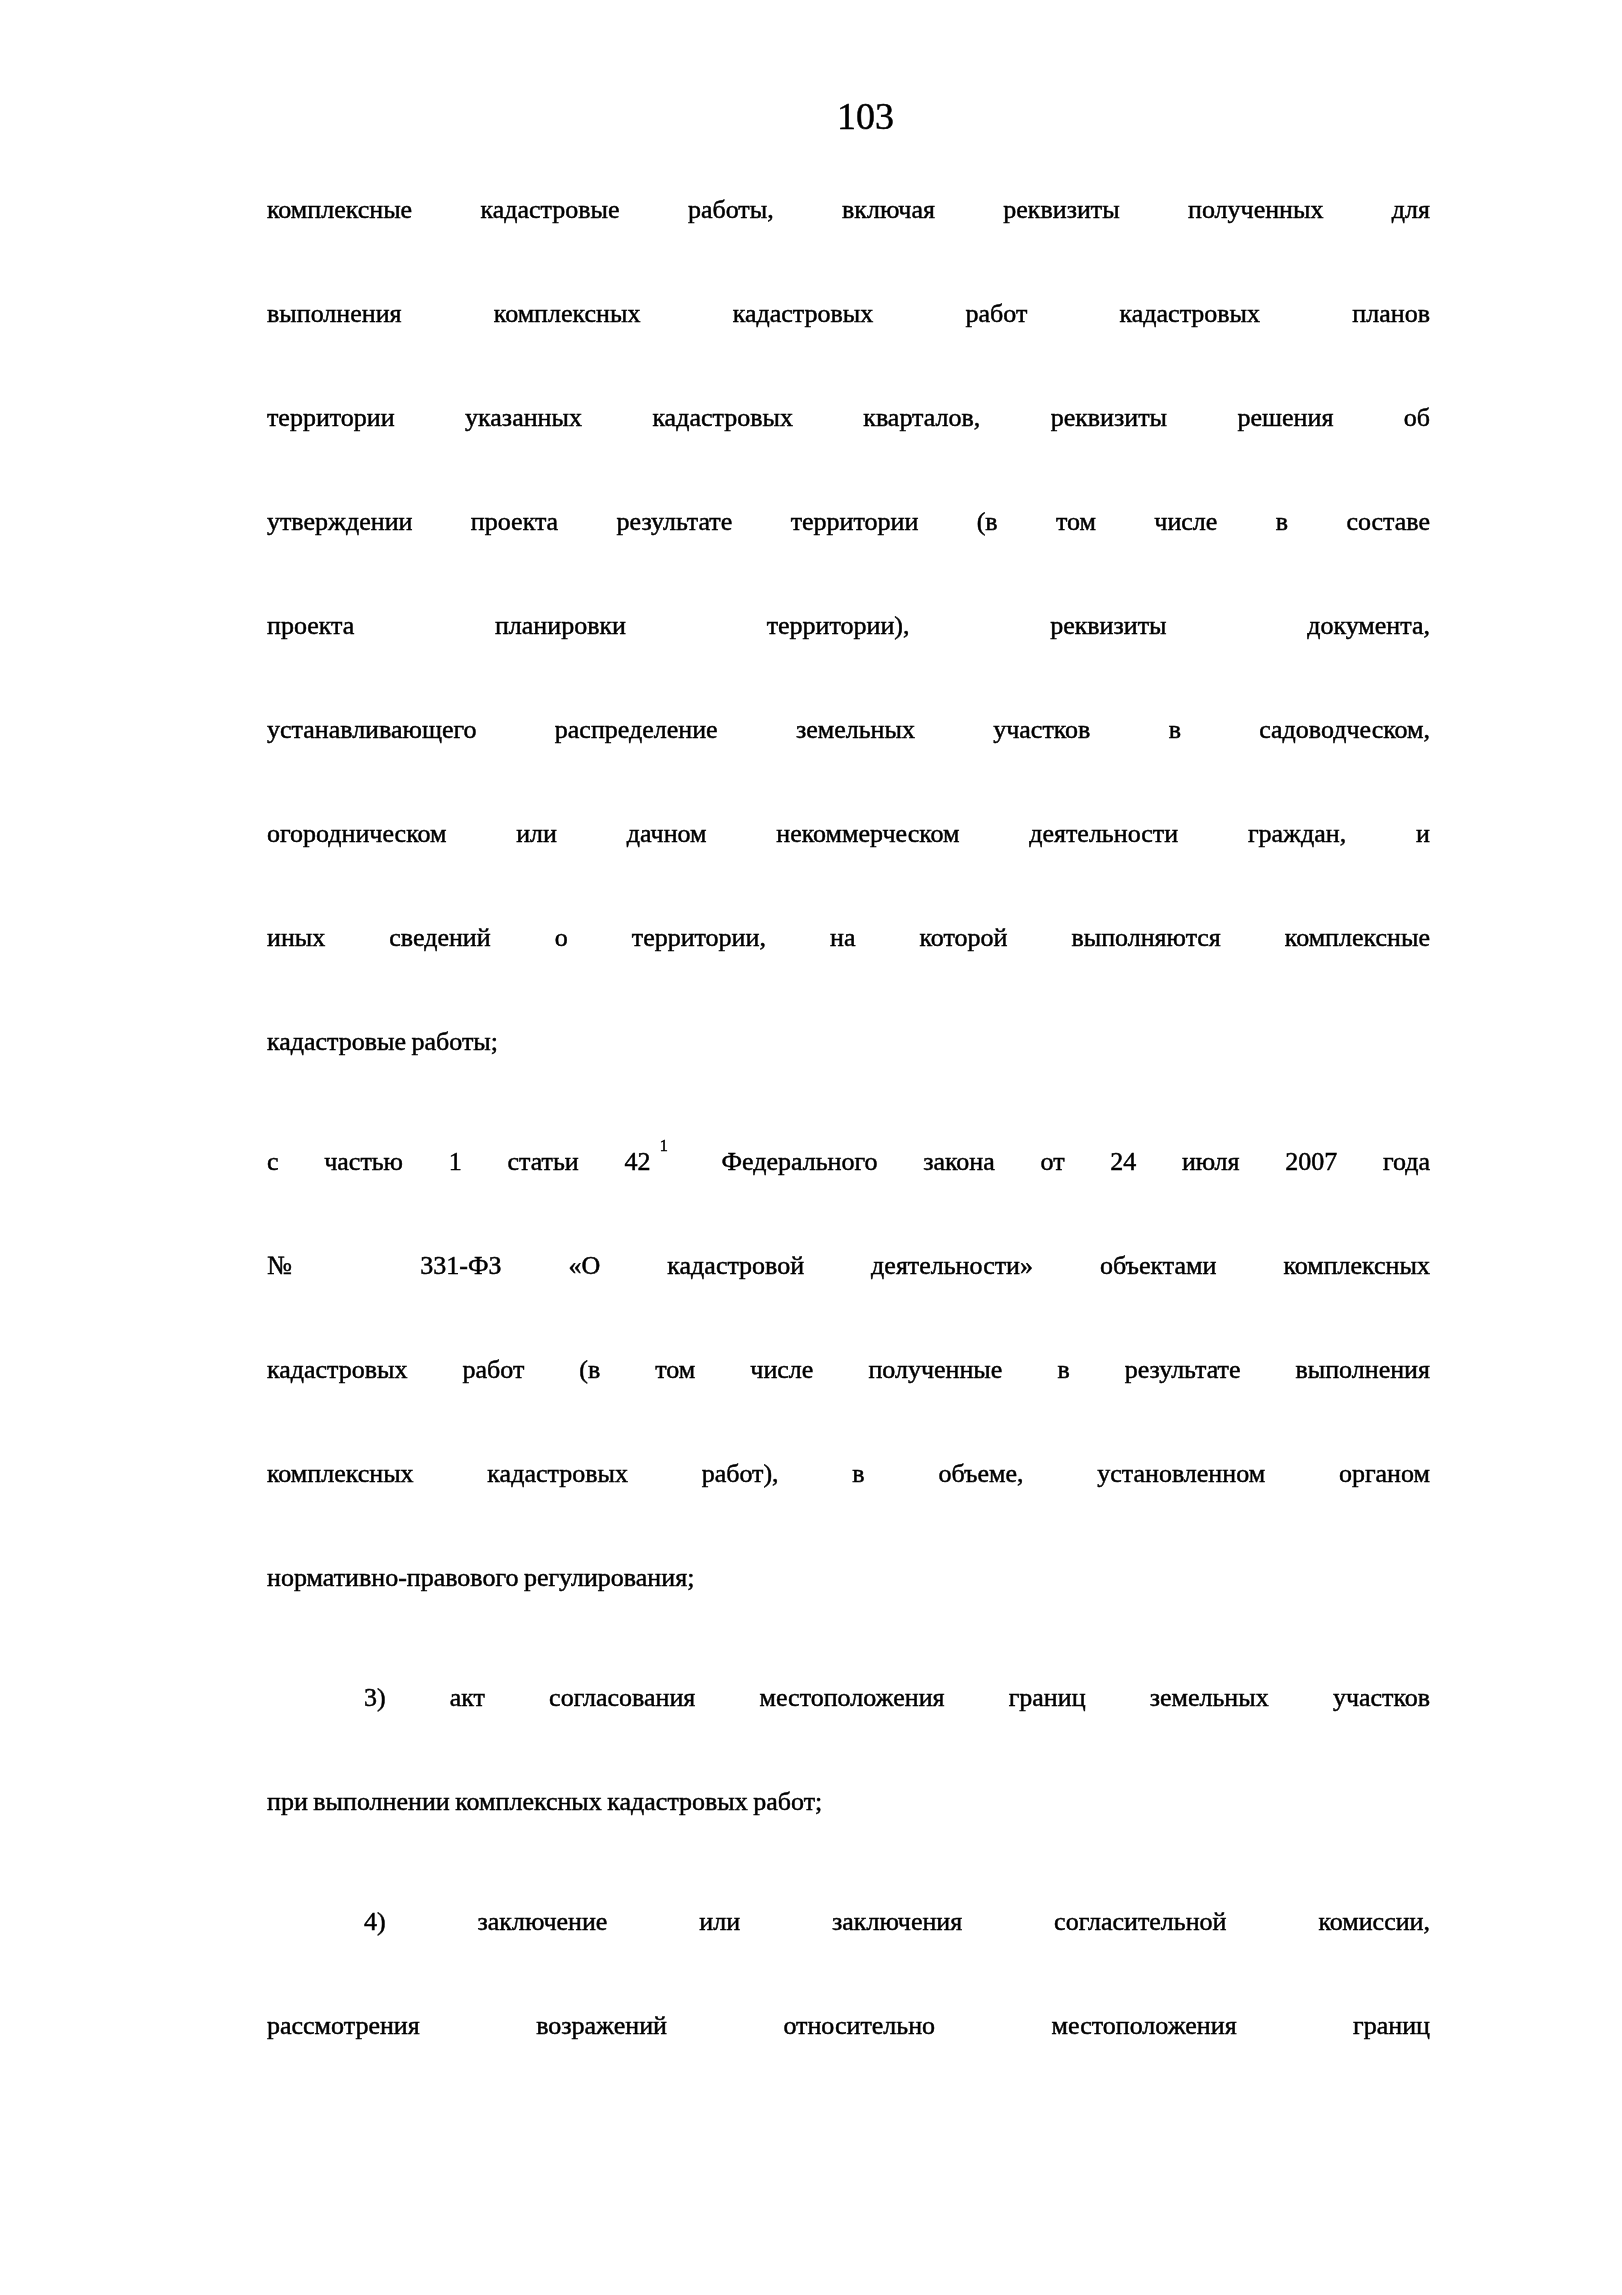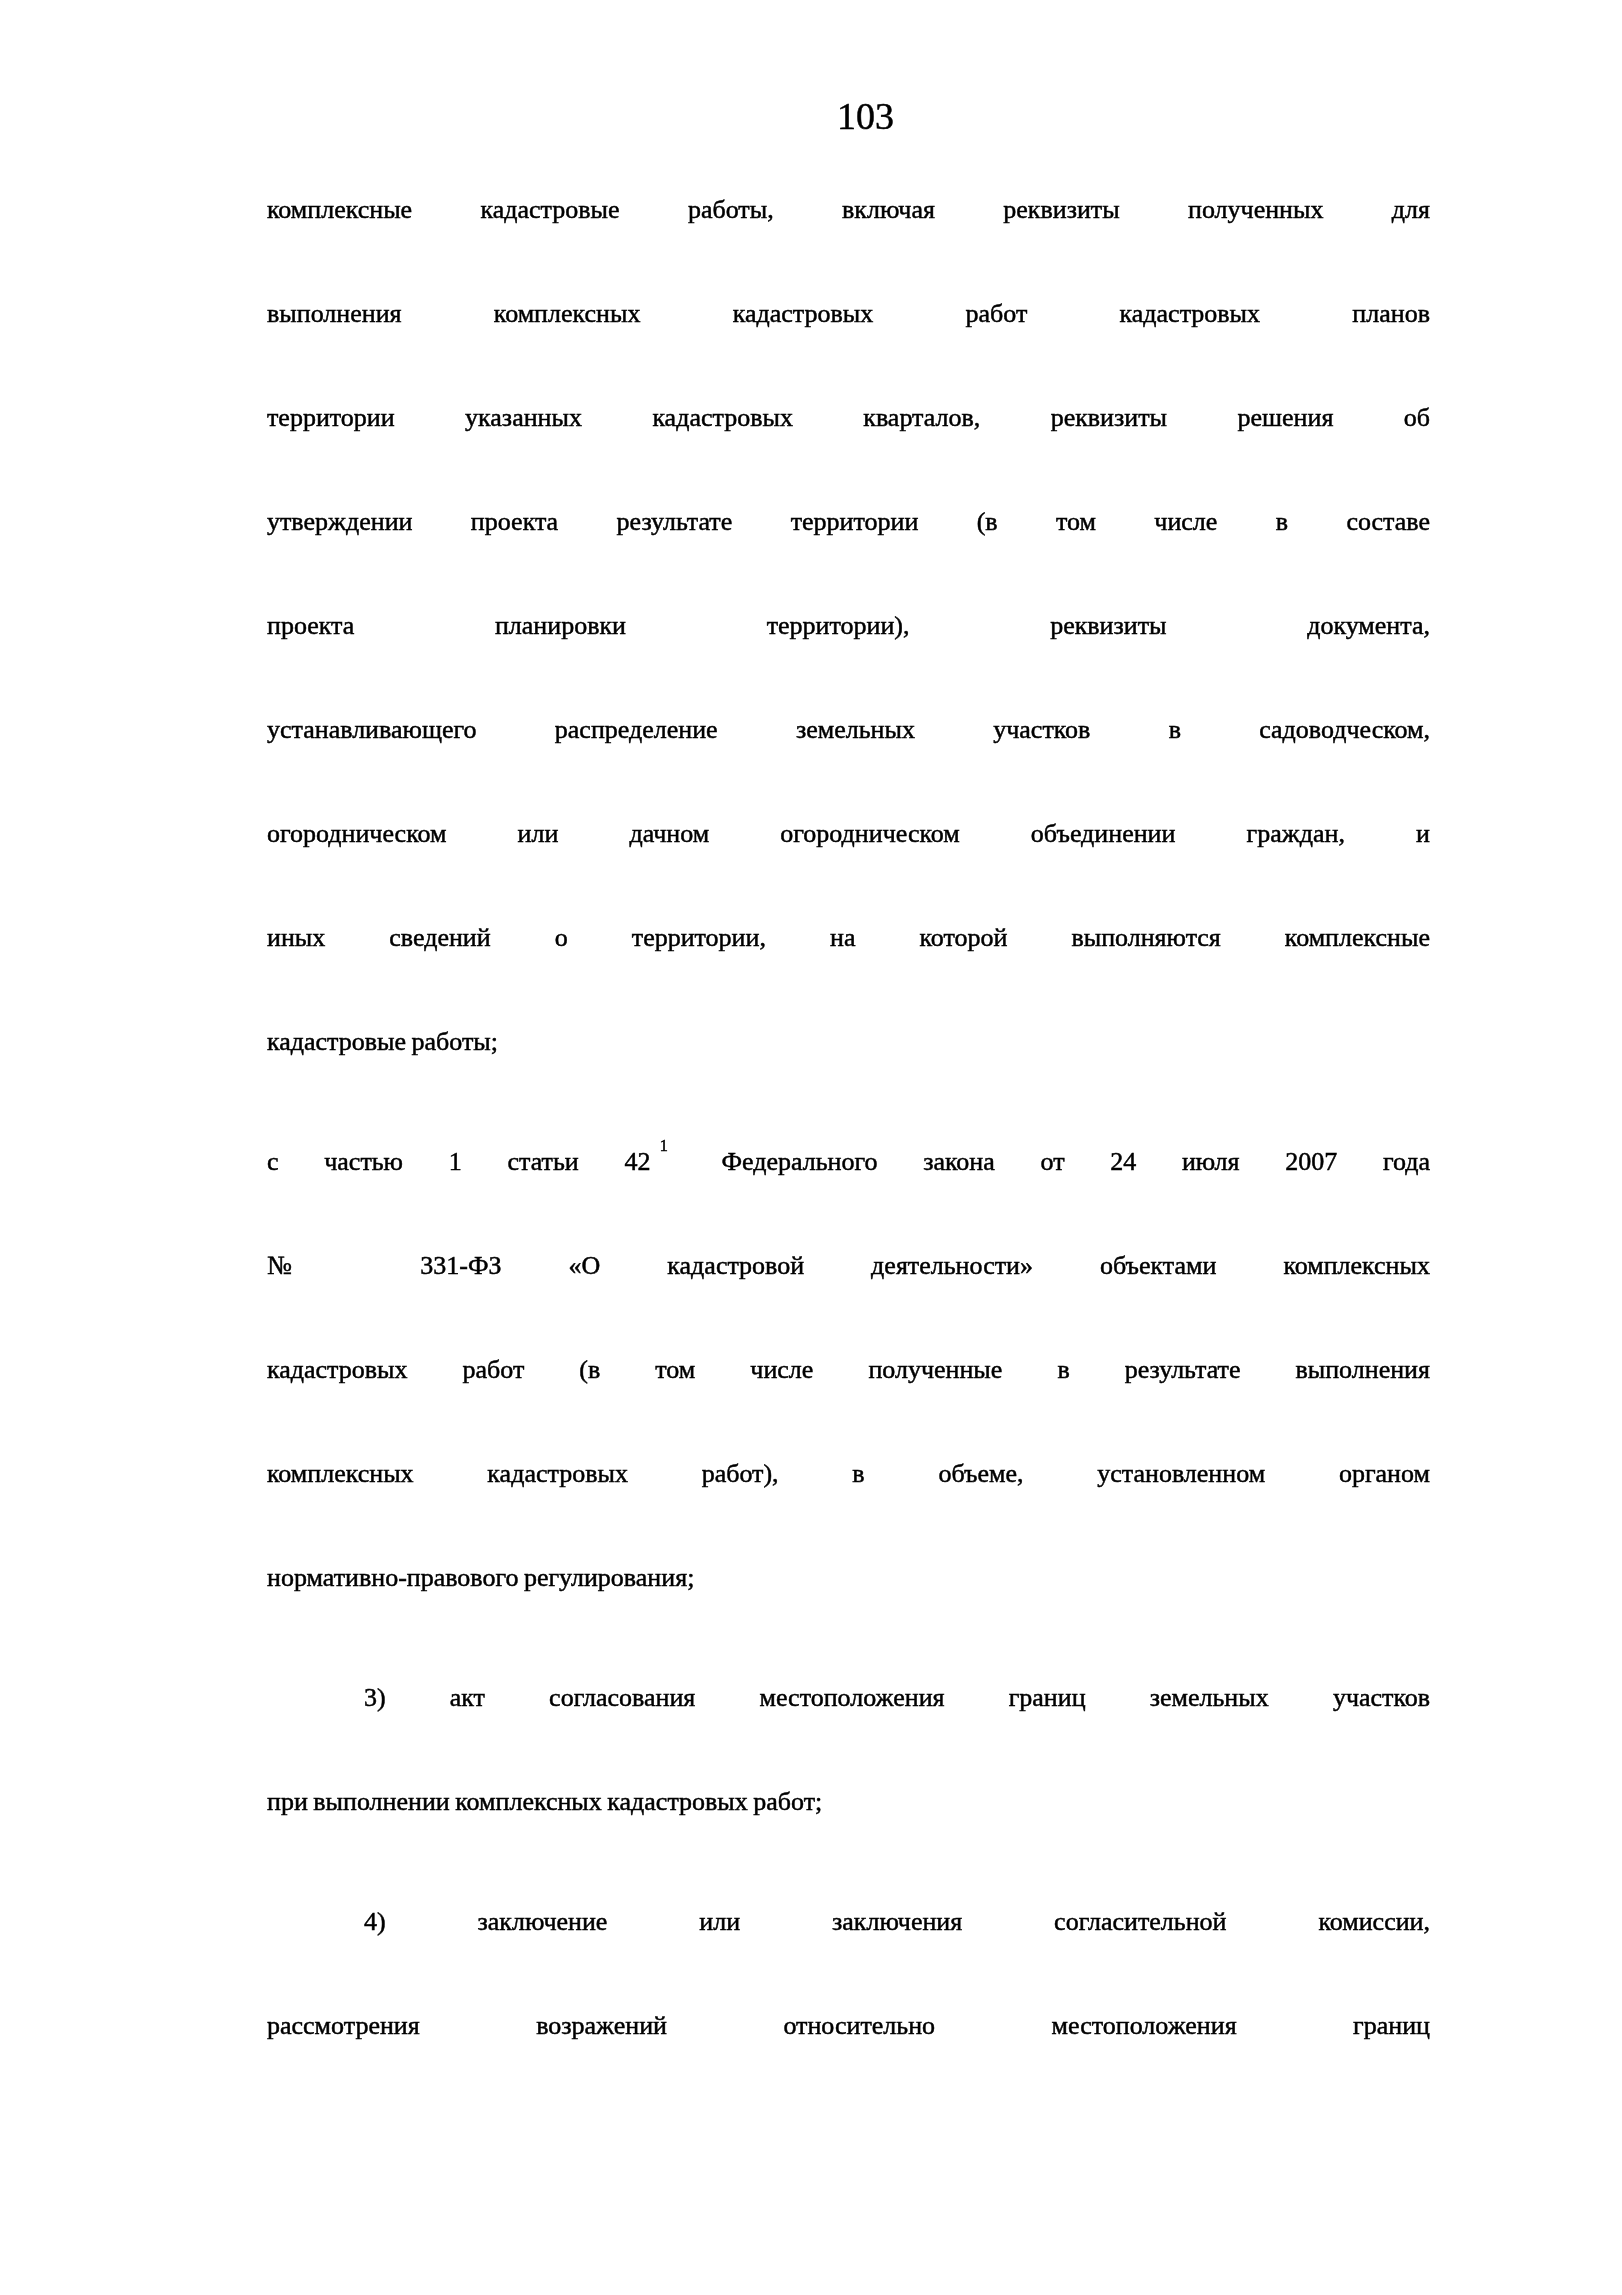--- a/index.html
+++ b/index.html
@@ -57,21 +57,21 @@
 <div class="page">
   <div class="page-number">103</div>
   <div class="document-body">
       <div class="paragraph">
         <div class="line">комплексные кадастровые работы, включая реквизиты полученных для</div>
         <div class="line">выполнения комплексных кадастровых работ кадастровых планов</div>
         <div class="line">территории указанных кадастровых кварталов, реквизиты решения об</div>
         <div class="line">утверждении проекта результате территории (в том числе в составе</div>
         <div class="line">проекта планировки территории), реквизиты документа,</div>
         <div class="line">устанавливающего распределение земельных участков в садоводческом,</div>
-        <div class="line">огородническом или дачном огородническом объединении граждан, и</div>
+        <div class="line">огородническом или дачном некоммерческом деятельности граждан, и</div>
         <div class="line">иных сведений о территории, на которой выполняются комплексные</div>
         <div class="line last">кадастровые работы;</div>
       </div>
       <div class="paragraph">
         <div class="line">с частью 1 статьи 42<sup class="sup-index">1</sup> Федерального закона от 24 июля 2007 года</div>
         <div class="line">№ 331-ФЗ «О кадастровой деятельности» объектами комплексных</div>
         <div class="line">кадастровых работ (в том числе полученные в результате выполнения</div>
         <div class="line">комплексных кадастровых работ), в объеме, установленном органом</div>
         <div class="line last">нормативно-правового регулирования;</div>
       </div>

